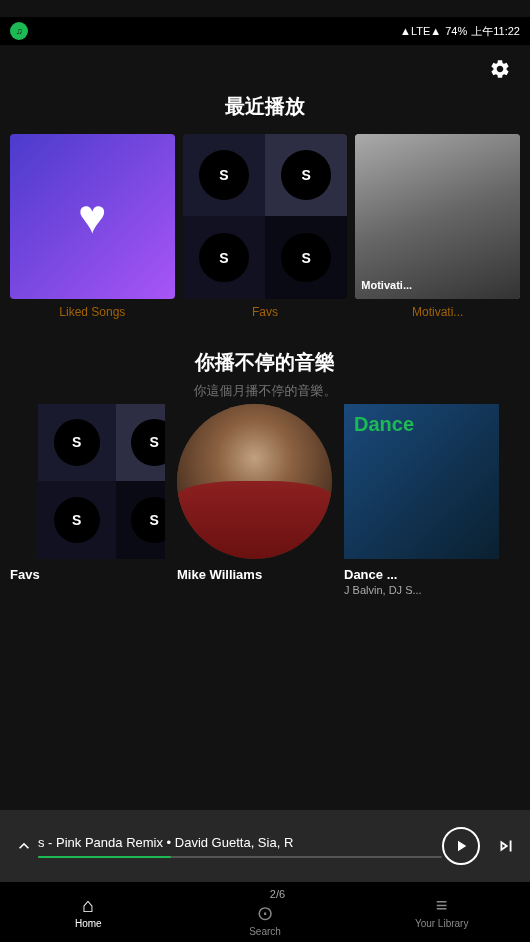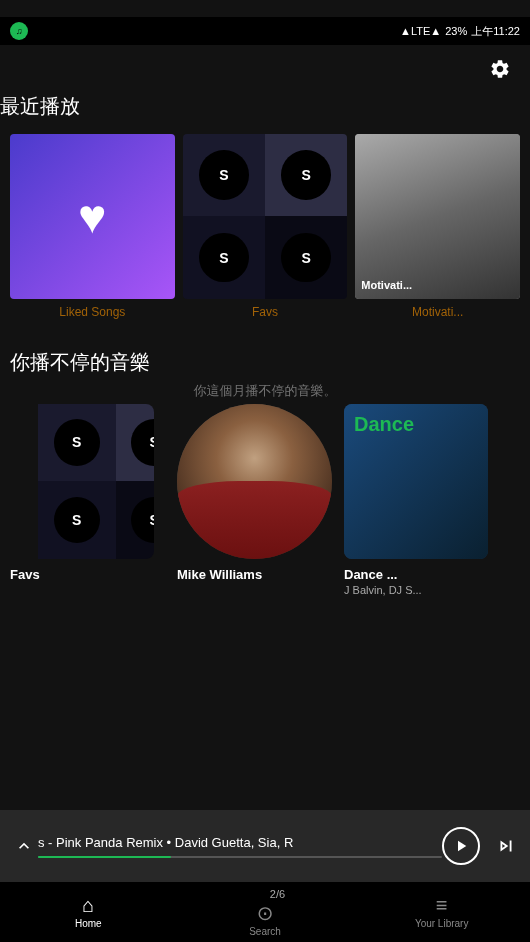--- a/index.html
+++ b/index.html
@@ -59,22 +59,23 @@
     }
     .settings-btn {
       width: 28px; height: 28px;
       display: flex; align-items: center; justify-content: center;
       cursor: pointer;
     }
     .settings-btn svg { width: 22px; height: 22px; fill: #fff; }
 
     
     .section-title {
+      text-align: center;
       font-size: 20px;
-      font-weight: 400;
+      font-weight: 700;
       color: #fff;
       margin: 6px 0 14px;
     }
 
     
     .recent-grid {
       display: grid;
       grid-template-columns: repeat(3, 1fr);
       gap: 8px;
       padding: 0 10px;
@@ -173,23 +174,23 @@
       padding-bottom: 8px;
       scroll-snap-type: x mandatory;
     }
     .scroll-row::-webkit-scrollbar { display: none; }
     .scroll-card {
       flex: 0 0 155px;
       scroll-snap-align: start;
       cursor: pointer;
     }
     .scroll-card .card-art {
-      width: 144px;
+      width: 155px;
       height: 155px;
-      border-radius: 8px;
+      border-radius: 1px;
       overflow: hidden;
       position: relative;
       padding-left: 28px;
     }
     .card-art.favs-type {
       display: grid;
       grid-template-columns: 1fr 1fr;
       grid-template-rows: 1fr 1fr;
     }
     .card-art.dance-type {
@@ -339,21 +340,21 @@
   </style>
 </head>
 <body>
 
 <div class="status-bar">
   <div class="status-left">
     <div class="spotify-icon"></div>
   </div>
   <div class="status-right">
     <span>▲LTE▲</span>
-    <span>23%</span>
+    <span>74%</span>
     <span>上午11:22</span>
   </div>
 </div>
 
 <div class="main-content">
 
   <div class="top-bar">
     <div class="settings-btn">
       <svg viewBox="0 0 24 24">
         <path d="M19.14,12.94c0.04-0.3,0.06-0.61,0.06-0.94c0-0.32-0.02-0.64-0.07-0.94l2.03-1.58c0.18-0.14,0.23-0.41,0.12-0.61 l-1.92-3.32c-0.12-0.22-0.37-0.29-0.59-0.22l-2.39,0.96c-0.5-0.38-1.03-0.7-1.62-0.94L14.4,2.81c-0.04-0.24-0.24-0.41-0.48-0.41 h-3.84c-0.24,0-0.43,0.17-0.47,0.41L9.25,5.35C8.66,5.59,8.12,5.92,7.63,6.29L5.24,5.33c-0.22-0.08-0.47,0-0.59,0.22L2.74,8.87 C2.62,9.08,2.66,9.34,2.86,9.48l2.03,1.58C4.84,11.36,4.8,11.69,4.8,12s0.02,0.64,0.07,0.94l-2.03,1.58 c-0.18,0.14-0.23,0.41-0.12,0.61l1.92,3.32c0.12,0.22,0.37,0.29,0.59,0.22l2.39-0.96c0.5,0.38,1.03,0.7,1.62,0.94l0.36,2.54 c0.05,0.24,0.24,0.41,0.48,0.41h3.84c0.24,0,0.44-0.17,0.47-0.41l0.36-2.54c0.59-0.24,1.13-0.56,1.62-0.94l2.39,0.96 c0.22,0.08,0.47,0,0.59-0.22l1.92-3.32c0.12-0.22,0.07-0.47-0.12-0.61L19.14,12.94z M12,15.6c-1.98,0-3.6-1.62-3.6-3.6 s1.62-3.6,3.6-3.6s3.6,1.62,3.6,3.6S13.98,15.6,12,15.6z"></path>

